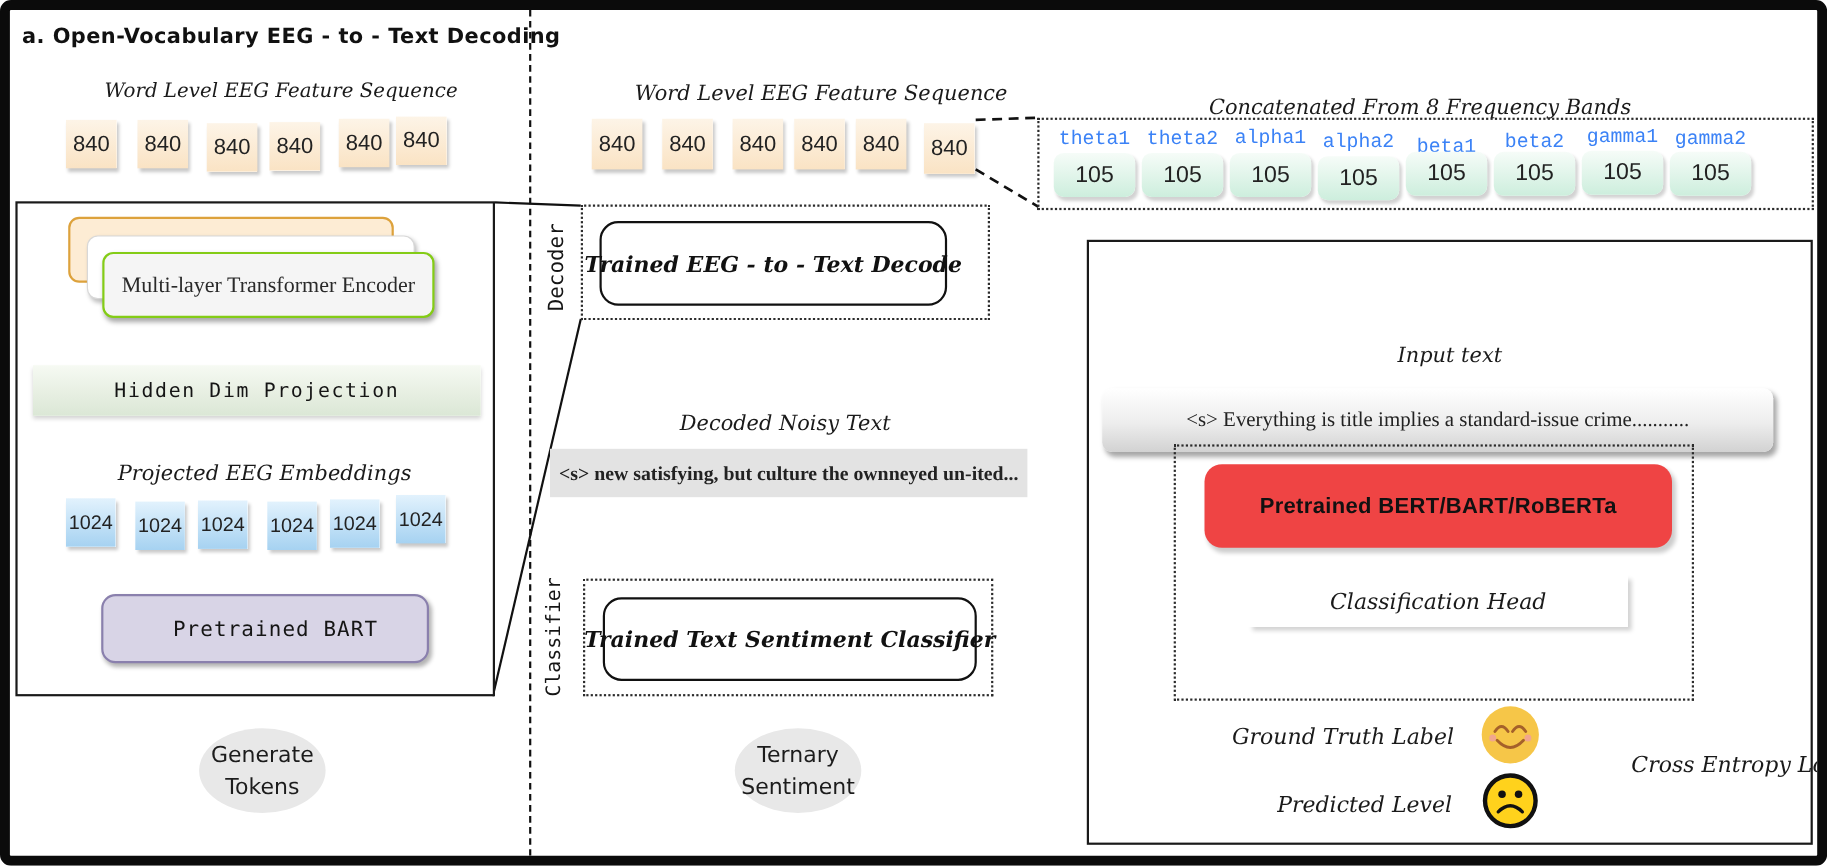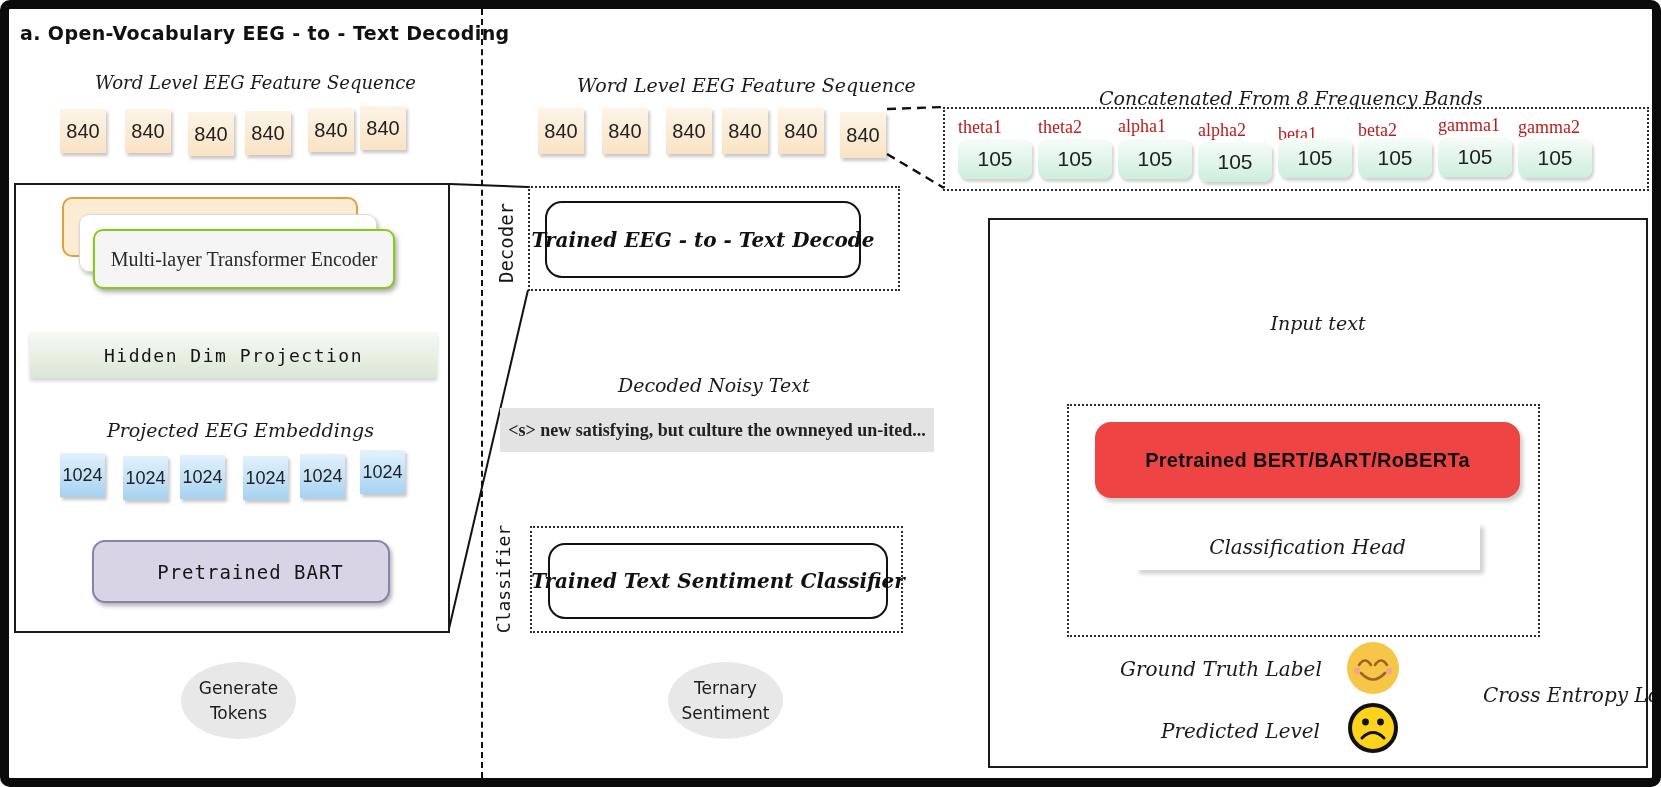--- a/index.html
+++ b/index.html
@@ -4,28 +4,28 @@
 <style>
   html,body{margin:0;padding:0;background:#ffffff;}
   .canvas{position:relative;width:1661px;height:787px;background:#ffffff;border:9px solid #0b0b0b;border-radius:10px;box-sizing:border-box;overflow:hidden;font-family:"Liberation Sans",sans-serif;}
   .abs{position:absolute;box-sizing:border-box;}
   .panel-title{font-family:"DejaVu Sans",sans-serif;font-weight:bold;font-size:19px;letter-spacing:.4px;color:#111;white-space:nowrap;}
   .serif-it{font-family:"DejaVu Serif",serif;font-style:italic;font-size:19px;color:#1a1a1a;text-align:center;white-space:nowrap;}
   .num-box{display:flex;align-items:center;justify-content:center;border-radius:0;font-size:20px;color:#222;box-shadow:2px 3px 3px rgba(0,0,0,.22);text-align:right;}
   .eeg{background:linear-gradient(180deg,#fdf4e7 0%,#fae3c4 100%);}
   .emb{background:linear-gradient(180deg,#e2f2fd 0%,#a6d2f1 100%);font-size:18px;}
   .band-box{background:linear-gradient(180deg,#f6fcf8 0%,#cdeedd 100%);display:flex;align-items:center;justify-content:center;border-radius:9px;font-size:21px;color:#222;box-shadow:2px 3px 3px rgba(0,0,0,.18);}
-  .band-lbl{font-family:Liberation Serif, serif;font-size:18px;color:#b91c1c;white-space:nowrap;}
+  .band-lbl{font-family:Liberation Mono, monospace;font-size:18px;color:#3b82f6;text-align:center;white-space:nowrap;}
   .big-box{border:2.5px solid #1a1a1a;background:#fff;}
   .dotted-box{border:2.3px dotted #2b2b2b;background:transparent;}
   .round-label-box{border:2.5px solid #111;border-radius:17px;background:#fff;display:flex;align-items:center;justify-content:center;}
   .bold-it-serif{font-family:"DejaVu Serif",serif;font-weight:bold;font-style:italic;font-size:20px;color:#111;white-space:nowrap;}
   .mono{font-family:"DejaVu Sans Mono",monospace;color:#151515;}
   .vlabel{font-family:"DejaVu Sans Mono",monospace;font-size:19px;color:#151515;text-align:center;transform:rotate(-90deg);white-space:nowrap;}
-  .ellipse{background:#e8e8e8;border-radius:50%;display:flex;flex-direction:column;align-items:center;justify-content:center;font-family:"DejaVu Sans",sans-serif;font-size:17px;color:#1c1c1c;line-height:1.45;}
+  .ellipse{background:#e8e8e8;border-radius:50%;display:flex;flex-direction:column;align-items:center;justify-content:center;font-family:"DejaVu Sans",sans-serif;font-size:20px;color:#1c1c1c;line-height:1.45;}
   .gray-sentence{background:#e3e3e3;display:flex;align-items:center;justify-content:center;font-family:"Liberation Serif",serif;font-size:18px;color:#222;white-space:nowrap;}
   .divider{border-left:2.6px dashed #101010;}
   .comic-bold{font-family:"DejaVu Sans",sans-serif;font-weight:bold;}
 </style>
 </head>
 <body>
 
 <div class="canvas">
 
   <svg class="abs" style="left:0;top:0;width:1643px;height:769px;pointer-events:none;" viewBox="0 0 1643 769">
@@ -139,20 +139,23 @@
   <div class="abs band-lbl" style="left:1429px;top:106px;width:74px;">gamma1</div>
   <div class="abs band-box" style="left:1429px;top:128px;width:74px;height:40px;">105</div>
   <div class="abs band-lbl" style="left:1509px;top:108px;width:74px;">gamma2</div>
   <div class="abs band-box" style="left:1509px;top:129px;width:74px;height:40px;">105</div>
 
   <div class="abs big-box" style="left:979px;top:209px;width:660px;height:550px;"></div>
 
 
   <div class="abs serif-it" style="left:1209px;top:303px;width:200px;">Input text</div>
 
+  <div class="abs" style="left:993px;top:344px;width:610px;height:58px;border-radius:9px;background:linear-gradient(180deg,#ffffff 0%,#ededed 55%,#d2d2d2 100%);box-shadow:3px 4px 5px rgba(0,0,0,.35);display:flex;align-items:center;justify-content:center;">
+    <span style="font-family:'Liberation Serif',serif;font-size:19px;color:#222;white-space:nowrap;">&lt;s&gt; Everything is title implies a standard-issue crime...........</span>
+  </div>
 
   <div class="abs dotted-box" style="left:1058px;top:395px;width:473px;height:233px;"></div>
 
   <div class="abs" style="left:1086px;top:413px;width:425px;height:76px;border-radius:16px;background:#ef4444;box-shadow:3px 4px 4px rgba(0,0,0,.2);display:flex;align-items:center;justify-content:center;">
     <span style="font-family:'Liberation Sans',sans-serif;font-weight:bold;font-size:20px;letter-spacing:.3px;color:#111;">Pretrained BERT/BART/RoBERTa</span>
   </div>
 
   <div class="abs" style="left:1126px;top:514px;width:345px;height:47px;background:#ffffff;box-shadow:4px 4px 4px rgba(0,0,0,.18);display:flex;align-items:center;justify-content:center;">
     <span class="serif-it" style="font-size:20px;">Classification Head</span>
   </div>

